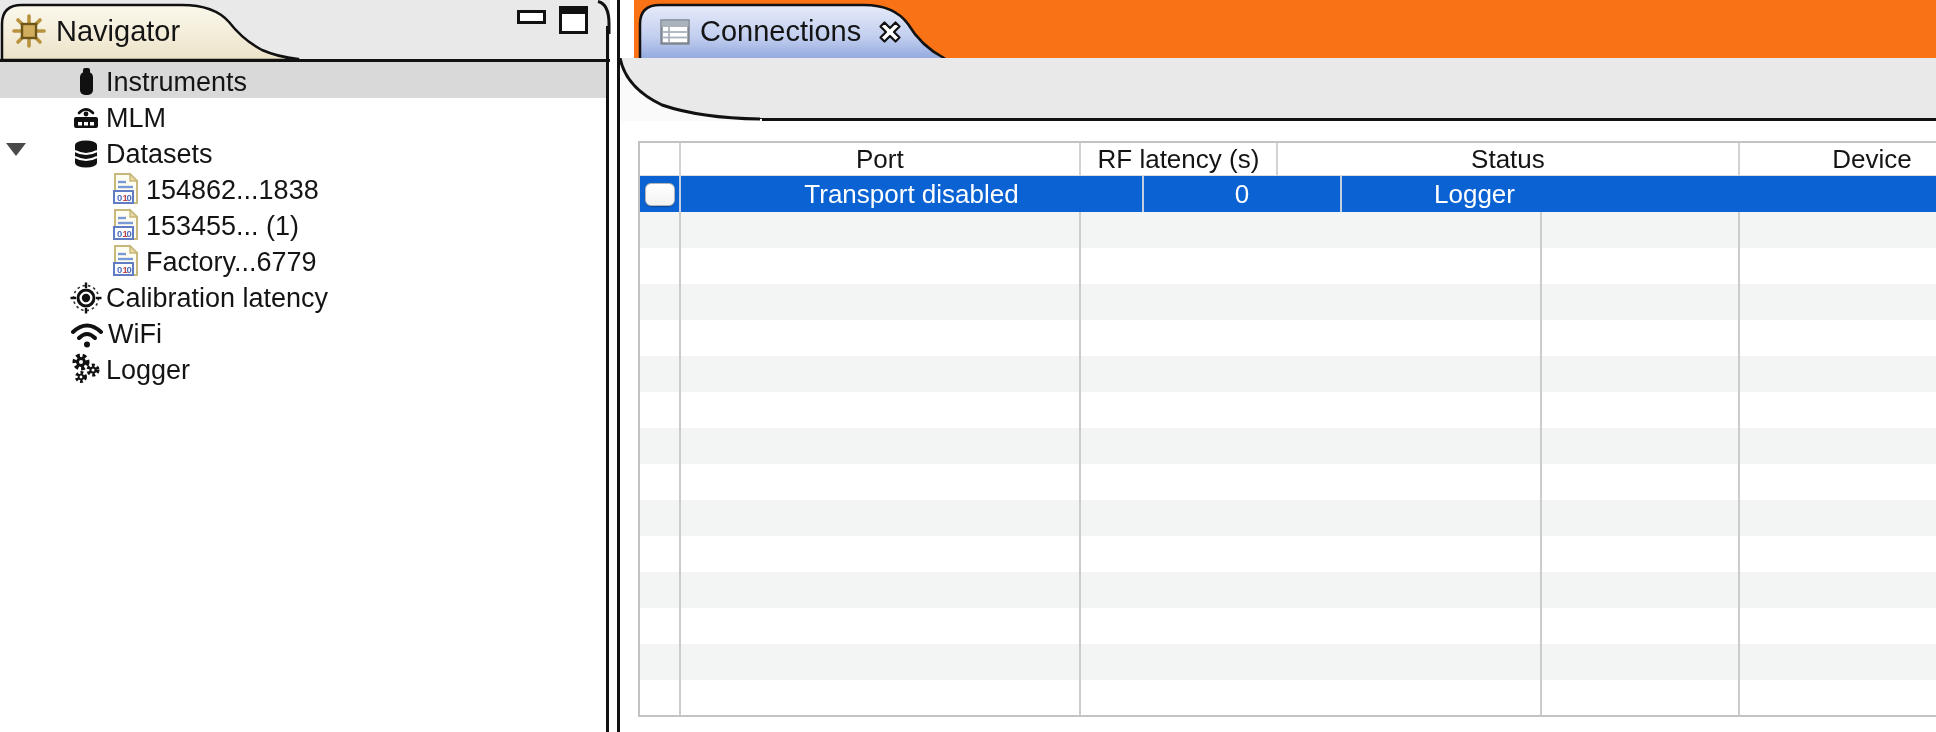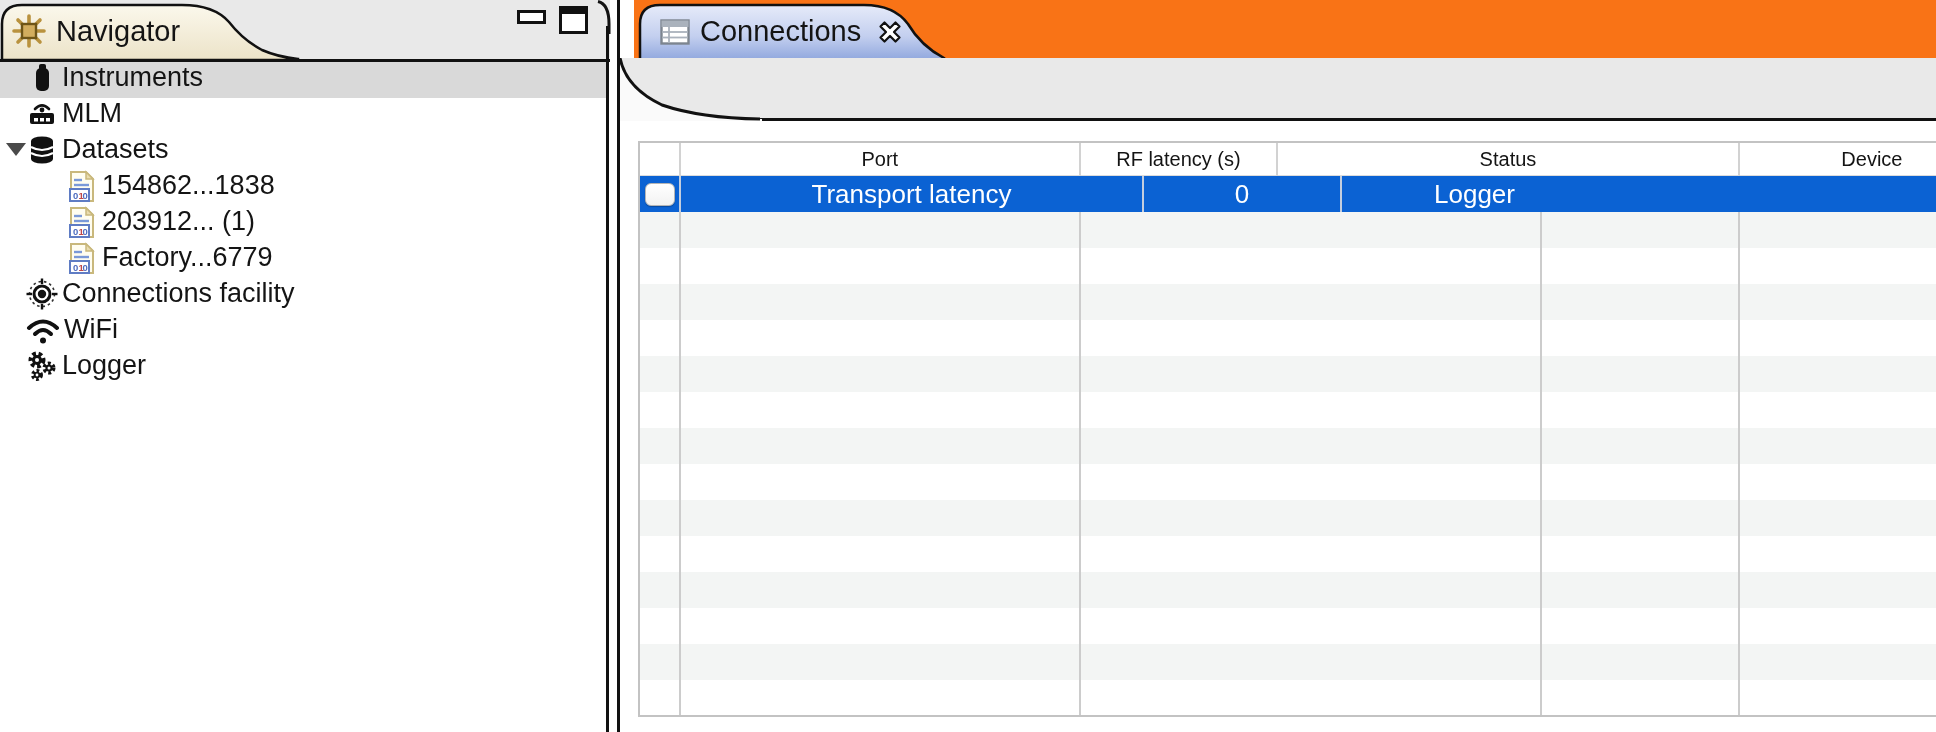--- a/index.html
+++ b/index.html
@@ -15,21 +15,21 @@
   .nav-tab-svg { position:absolute; left:0; top:0; width:310px; height:60px; }
   .nav-tab-hit { position:absolute; left:0; top:2px; width:270px; height:58px; display:flex; align-items:center; cursor:default; }
   .nav-tab-hit .tab-icon { margin-left:12px; }
   .tab-label { font-size:29px; color:#141414; margin-left:10px; white-space:nowrap; }
   .win-btn { position:absolute; background:#fff; border:3px solid #111; }
   .btn-min { left:517px; top:10px; width:29px; height:14px; }
   .btn-max { left:559px; top:6px; width:29px; height:28px; border-top-width:8px; }
 
   
   .tree { position:absolute; left:0; top:62px; width:606px; height:670px; background:#fff; }
-  .tree-row { position:relative; height:36px; display:flex; align-items:flex-start; font-size:27px; color:#141414; }
+  .tree-row { position:relative; height:36px; display:flex; align-items:flex-end; font-size:27px; color:#141414;padding-left:44px; }
   .tree-row.selected { background:#d9d9d9; }
   .tree-row .twisty { position:absolute; left:6px; top:9px; width:0; height:0;
       border-left:10px solid transparent; border-right:10px solid transparent; border-top:13px solid #4a4a4a; }
   .tree-row .t-icon { flex:0 0 32px; margin-left:26px; display:flex; justify-content:center; }
   .tree-row.child .t-icon { margin-left:66px; }
   .tree-row .t-label { margin-left:4px; white-space:nowrap; }
 
   
   .right-panel { position:absolute; left:617px; top:0; width:1319px; height:732px;
                  border-left:3px solid #111; background:#fff; overflow:hidden; }
@@ -41,21 +41,21 @@
   .conn-close { margin-left:16px; display:flex; align-items:center; cursor:default; }
   .rp-toolbar { position:absolute; left:0; top:58px; width:100%; height:63px; background:#e9e9e9; border-bottom:3px solid #111; }
   .rp-toolbar-curve { position:absolute; left:0; top:0; width:142px; height:63px; }
   .rp-content { position:absolute; left:0; top:121px; width:100%; height:611px; background:#fff; }
 
   
   .ctable { position:absolute; left:18px; top:20px; width:1368px; height:576px;
             border:2px solid #c3c3c3; background:#fff; overflow:hidden; }
   .trow { display:flex; width:100%; }
   .thead { height:33px; }
-  .thead .cell { font-size:20px; color:#141414; display:flex; align-items:center; justify-content:center;
+  .thead .cell { font-size:26px; color:#141414; display:flex; align-items:center; justify-content:center;
                  border-right:2px solid #d2d2d2; border-bottom:1px solid #dcdcdc; background:#fff; }
   .tbody-row { height:36px; }
   .tbody-row .cell { display:flex; align-items:center; justify-content:center;
                      font-size:26px; border-right:2px solid #cccccc; }
   .tbody-row.stripe { background:#f3f5f4; }
   .tbody-row.selected { background:#0b62d3; color:#ffffff; }
   .tbody-row.selected .cell { border-right-color:#c4cede; }
   .c0 { width:41px; } .c1 { width:401px; } .c2 { width:463px; } .c3 { width:198px; }
   .c4 { width:265px; border-right:none !important; }
   .checkbox { width:30px; height:23px; border-radius:6px; background:linear-gradient(#ffffff,#f2f2f2);
@@ -161,21 +161,21 @@
             <path d="M 4,2 L 19,2 L 26,9 L 26,31 L 4,31 Z" fill="#fffdf0" stroke="#c9b87c" stroke-width="2"></path>
             <path d="M 19,2 L 19,9 L 26,9 Z" fill="#e9dcae" stroke="#c9b87c" stroke-width="1.5"></path>
             <line x1="7" y1="10" x2="15" y2="10" stroke="#7a99d8" stroke-width="2.4"></line>
             <line x1="7" y1="15" x2="22" y2="15" stroke="#7a99d8" stroke-width="2.4"></line>
             <rect x="3" y="19" width="19" height="12" fill="#fff" stroke="#5f7cc4" stroke-width="2"></rect>
             <text x="6" y="28.5" font-size="9.5" font-weight="bold" fill="#4f6dc0" font-family="Liberation Sans, sans-serif">0</text>
             <text x="11.5" y="28.5" font-size="9.5" font-weight="bold" fill="#c04848" font-family="Liberation Sans, sans-serif">1</text>
             <text x="15.5" y="28.5" font-size="9.5" font-weight="bold" fill="#4f6dc0" font-family="Liberation Sans, sans-serif">0</text>
           </svg>
         </span>
-        <span class="t-label">203912... (1)</span>
+        <span class="t-label">153455... (1)</span>
       </div>
 
       <div class="tree-row child">
         <span class="t-icon">
           <svg width="30" height="34" viewBox="0 0 30 34">
             <path d="M 4,2 L 19,2 L 26,9 L 26,31 L 4,31 Z" fill="#fffdf0" stroke="#c9b87c" stroke-width="2"></path>
             <path d="M 19,2 L 19,9 L 26,9 Z" fill="#e9dcae" stroke="#c9b87c" stroke-width="1.5"></path>
             <line x1="7" y1="10" x2="15" y2="10" stroke="#7a99d8" stroke-width="2.4"></line>
             <line x1="7" y1="15" x2="22" y2="15" stroke="#7a99d8" stroke-width="2.4"></line>
             <rect x="3" y="19" width="19" height="12" fill="#fff" stroke="#5f7cc4" stroke-width="2"></rect>
@@ -192,21 +192,21 @@
           <svg width="32" height="32" viewBox="0 0 32 32">
             <circle cx="16" cy="16" r="12.5" fill="none" stroke="#333" stroke-width="1.6" stroke-dasharray="2.5 3"></circle>
             <circle cx="16" cy="16" r="8" fill="none" stroke="#111" stroke-width="3"></circle>
             <circle cx="16" cy="16" r="4.2" fill="#111"></circle>
             <line x1="16" y1="0.5" x2="16" y2="6" stroke="#111" stroke-width="2.4"></line>
             <line x1="16" y1="26" x2="16" y2="31.5" stroke="#111" stroke-width="2.4"></line>
             <line x1="0.5" y1="16" x2="6" y2="16" stroke="#111" stroke-width="2.4"></line>
             <line x1="26" y1="16" x2="31.5" y2="16" stroke="#111" stroke-width="2.4"></line>
           </svg>
         </span>
-        <span class="t-label">Connections facility</span>
+        <span class="t-label">Calibration latency</span>
       </div>
 
       <div class="tree-row">
         <span class="t-icon">
           <svg width="34" height="32" viewBox="0 0 34 32">
             <path d="M 3,14 Q 17,1 31,14" fill="none" stroke="#111" stroke-width="4" stroke-linecap="round"></path>
             <path d="M 9,20 Q 17,12 25,20" fill="none" stroke="#111" stroke-width="4" stroke-linecap="round"></path>
             <circle cx="17" cy="26.5" r="3" fill="#111"></circle>
           </svg>
         </span>
@@ -279,21 +279,21 @@
           <div class="cell c1">Port</div>
           <div class="cell c3">RF latency (s)</div>
           <div class="cell c2">Status</div>
           <div class="cell c4">Device</div>
         </div>
 
         <div class="trow tbody-row selected">
           <div class="cell c0">
             <span class="checkbox"></span>
           </div>
-          <div class="cell c2">Transport latency</div>
+          <div class="cell c2">Transport disabled</div>
           <div class="cell c3">0</div>
           <div class="cell c4">Logger</div>
         </div>
 
         <div id="empty-rows">
             <div class="trow tbody-row stripe">
               <div class="cell c0"></div>
               <div class="cell c1"></div>
               <div class="cell c2"></div>
               <div class="cell c3"></div>

